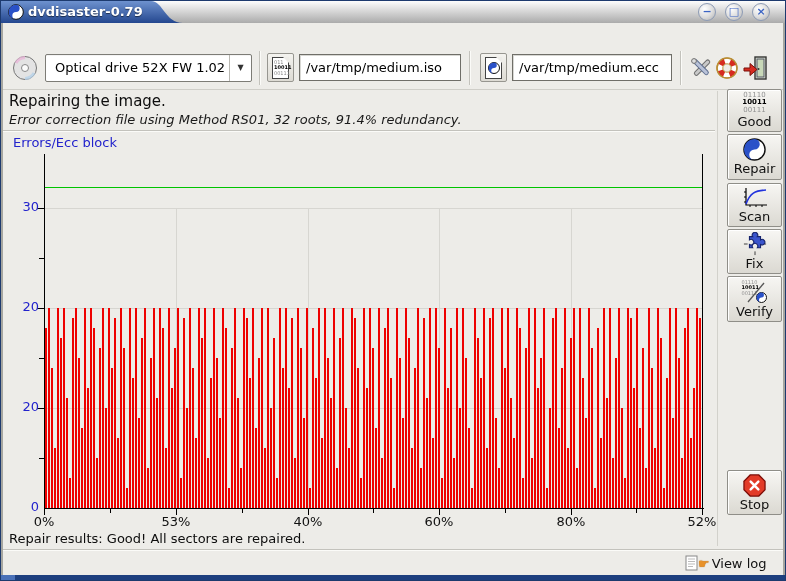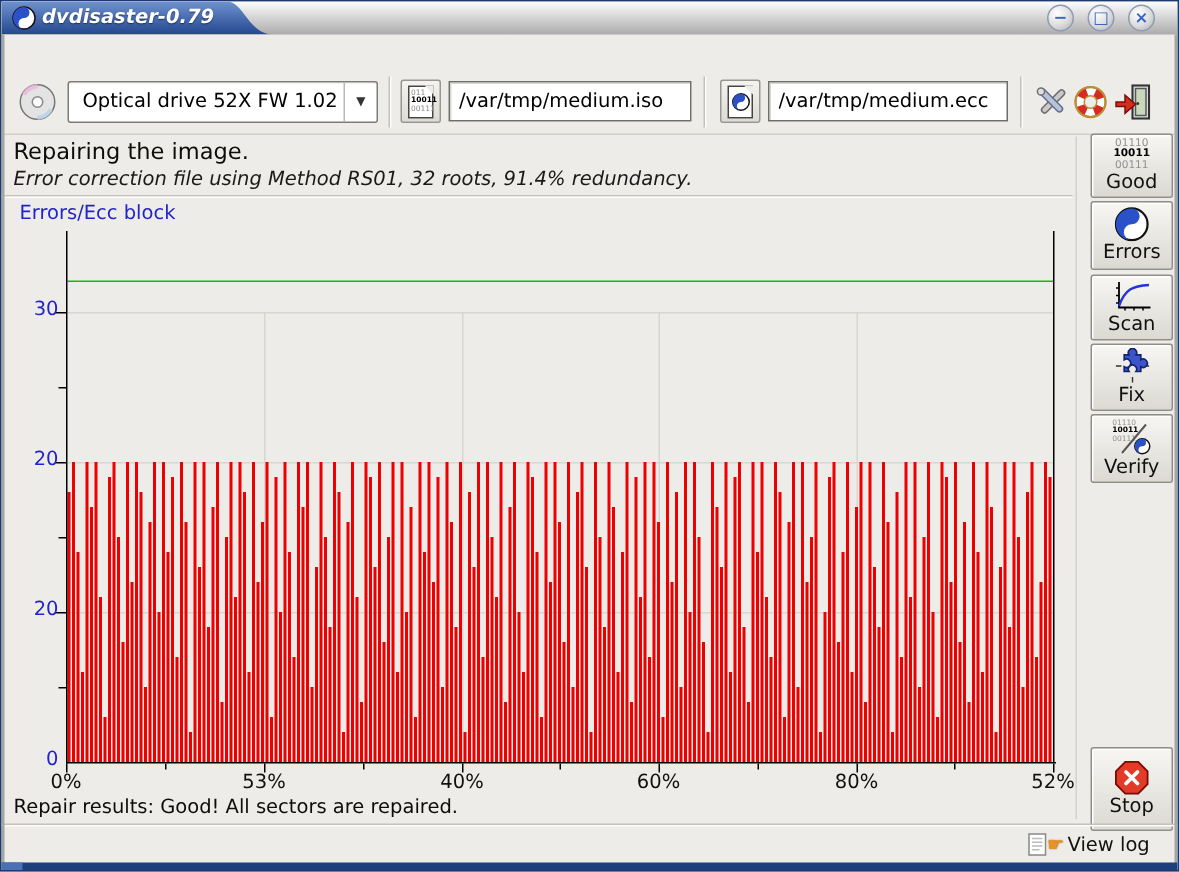--- a/index.html
+++ b/index.html
@@ -1,20 +1,20 @@
 <!DOCTYPE html>
 <html><head>
 <meta charset="utf-8">
 <style>
   html,body{margin:0;padding:0;background:#555;}
   *{box-sizing:border-box;font-family:"DejaVu Sans","Liberation Sans",sans-serif;}
   #window{position:relative;width:786px;height:581px;background:#edece8;border:1px solid #1d3a6e;overflow:hidden;}
   .abs{position:absolute;}
   
-  #titlebar{position:absolute;left:0;top:0;width:784px;height:22px;background:linear-gradient(#fdfdfd,#ababab);font-style:italic;}
+  #titlebar{position:absolute;left:0;top:0;width:784px;height:22px;background:linear-gradient(#fdfdfd,#ababab);}
   #title-tab{position:absolute;left:0;top:0;width:185px;height:22px;background:linear-gradient(#6e92cf,#24478f);clip-path:path('M0 0 L150 0 C162 0 164 22 182 22 L0 22 Z');}
   #title-text{position:absolute;left:27px;top:3px;color:#fff;font-weight:bold;font-size:13px;text-shadow:0 1px 1px rgba(0,0,0,.55);}
   .winbtn{position:absolute;top:2px;width:18px;height:18px;border-radius:50%;border:1px solid #8d9bb5;background:radial-gradient(circle at 35% 30%,#ffffff,#dcdcdc 55%,#aeaeae);color:#3a63c4;font-weight:bold;font-size:11px;line-height:16px;text-align:center;cursor:default;}
   #edge-left,#edge-right{position:absolute;top:22px;width:2px;height:553px;background:#a6a6a0;}
   #edge-left{left:0}#edge-right{right:0}
   #bottom-strip{position:absolute;left:0;top:574px;width:784px;height:5px;background:#1d3f7e;}
   #bottom-grip{position:absolute;left:0;top:574px;width:14px;height:5px;background:#4a71b8;}
   
   #menubar{position:absolute;left:2px;top:22px;width:780px;height:23px;background:#edece8;}
   .menu-item{position:absolute;top:3px;font-size:13px;color:#111;padding:2px 6px;}
@@ -417,21 +417,21 @@
     <span class="lbl">Good</span>
   </div>
 
   <div class="side-btn" style="top:133px;height:46px">
     <svg width="23" height="23" viewBox="0 0 24 24">
       <circle cx="12" cy="12" r="11" fill="#fff" stroke="#111" stroke-width="1.5"></circle>
       <path d="M12 1 a11 11 0 0 0 0 22 a5.5 5.5 0 0 1 0 -11 a5.5 5.5 0 0 0 0 -11 Z" fill="#2a51c8"></path>
       <circle cx="12" cy="6.5" r="1.8" fill="#2a51c8"></circle>
         <circle cx="12" cy="17.5" r="1.8" fill="#fff"></circle>
     </svg>
-    <span class="lbl">Errors</span>
+    <span class="lbl">Repair</span>
   </div>
 
   <div class="side-btn" style="top:182px;height:44px">
     <svg width="26" height="22" viewBox="0 0 26 22">
       <path d="M4 1 V18 H25" fill="none" stroke="#000" stroke-width="1.2"></path>
       <path d="M2 5 H4 M2 10 H4 M2 15 H4 M8 18 V20 M14 18 V20 M20 18 V20" stroke="#000" stroke-width="1"></path>
       <path d="M4 17 C8 6 13 3.5 24 3" fill="none" stroke="#2233dd" stroke-width="1.6"></path>
     </svg>
     <span class="lbl">Scan</span>
   </div>
@@ -455,21 +455,21 @@
   </div>
 
   <div class="side-btn" style="top:228px;height:45px">
     <svg width="24" height="24" viewBox="0 0 26 26">
       <path d="M13 1 V5 M13 21 V25 M1 13 H5 M21 13 H25" stroke="#333" stroke-width="1"></path>
       <path d="M7 5 h3.5 a3 3 0 1 1 5 0 H19 v3.5 a3 3 0 1 1 0 5 V17 h-3.5 a3 3 0 1 0 -5 0 H7 v-3.5 a3 3 0 1 0 0 -5 Z" fill="#3b55cc" stroke="#16246e" stroke-width="1.2"></path>
     </svg>
     <span class="lbl">Fix</span>
   </div>
 
-  <div class="side-btn" style="top:497px;height:56px">
+  <div class="side-btn" style="top:469px;height:45px">
     <svg width="23" height="23" viewBox="0 0 24 24">
       <path d="M7.5 1 H16.5 L23 7.5 V16.5 L16.5 23 H7.5 L1 16.5 V7.5 Z" fill="#e23b28" stroke="#7a0c06" stroke-width="1.3"></path>
       <path d="M8 8 L16 16 M16 8 L8 16" stroke="#fff" stroke-width="2.6" stroke-linecap="round"></path>
     </svg>
     <span class="lbl">Stop</span>
   </div>
 
   <div id="result-text">Repair results: Good! All sectors are repaired.</div>
   <div class="hsep" style="top:548px;width:784px"></div>
   <div id="viewlog">

